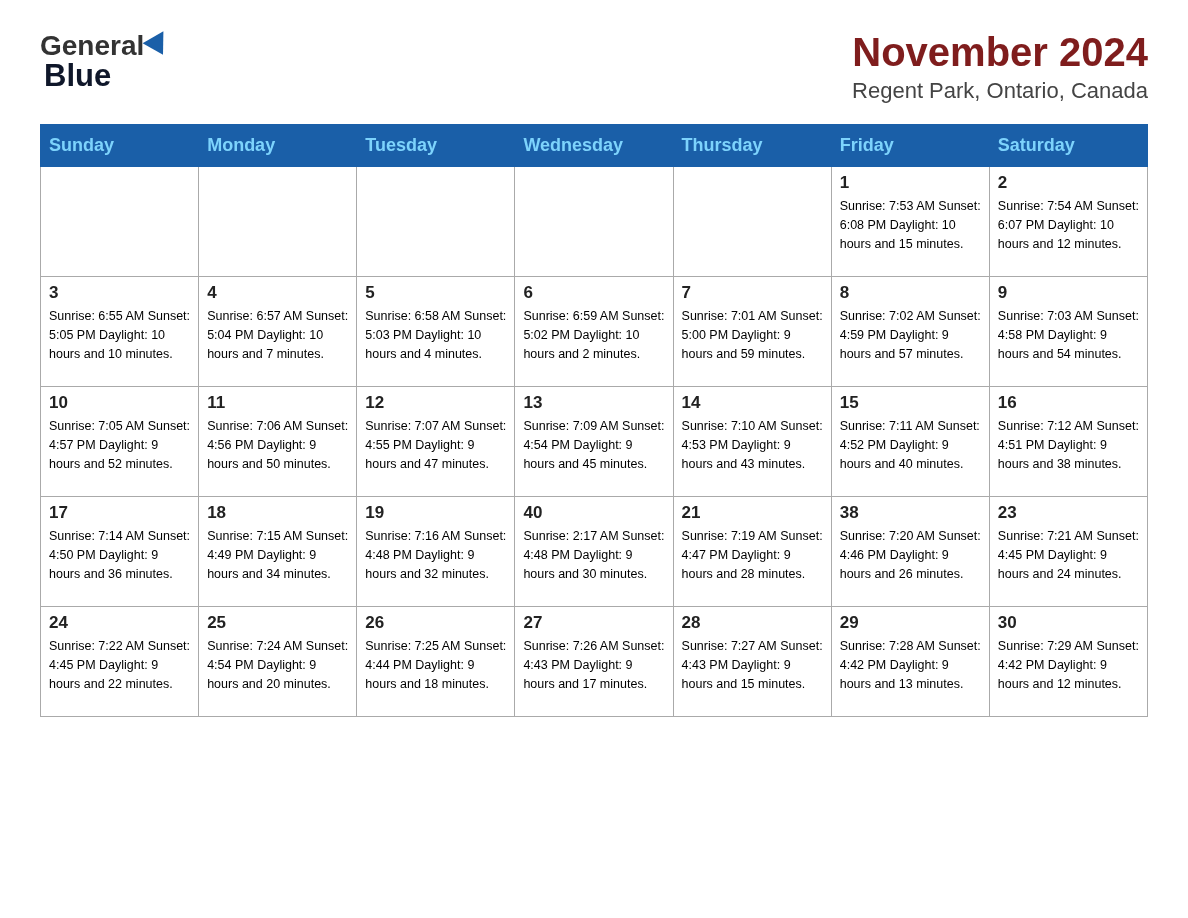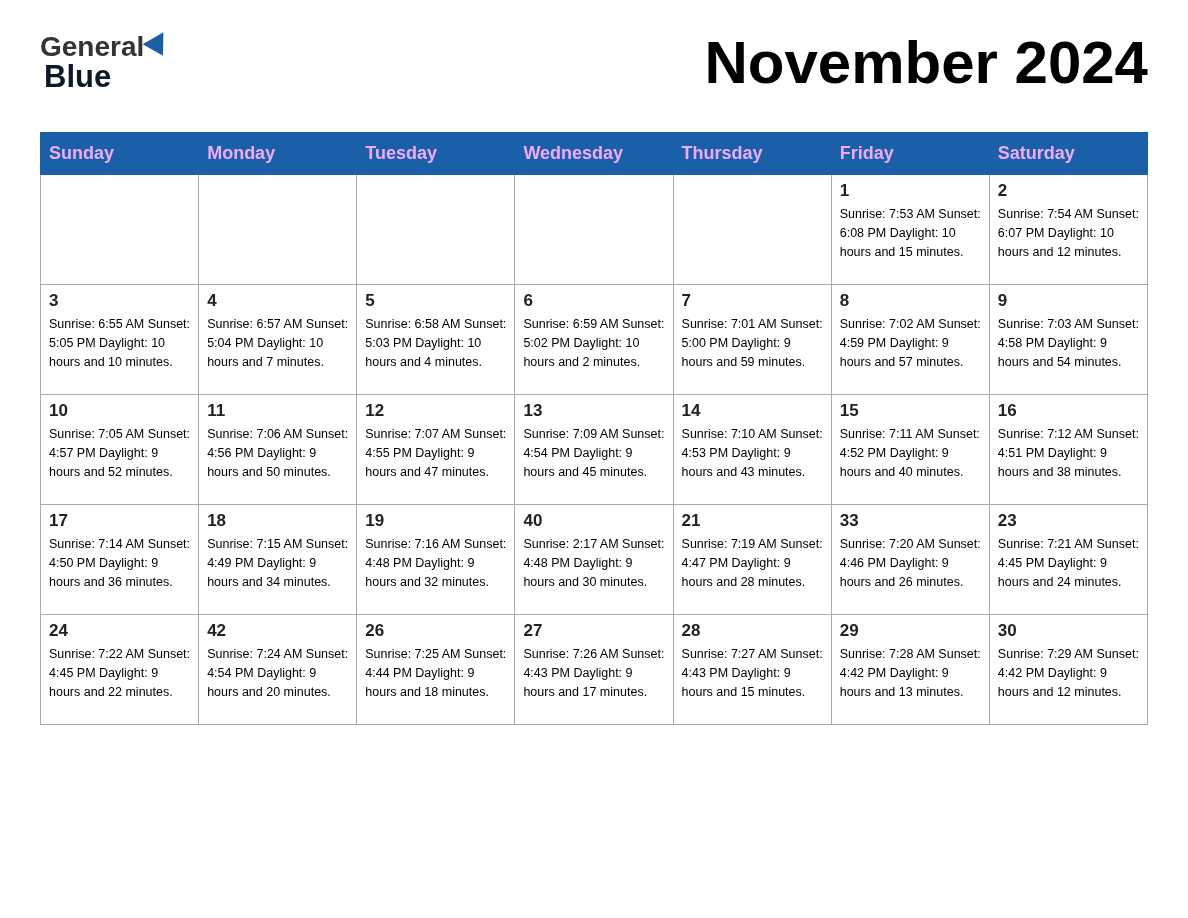--- a/index.html
+++ b/index.html
@@ -6,22 +6,22 @@
     body {
       font-family: Arial, sans-serif;
       background: #fff;
       padding: 30px 40px;
       width: 1188px;
       min-height: 918px;
     }
     .header {
       display: flex;
       justify-content: space-between;
-      align-items: center;
-      margin-bottom: 36px;
+      align-items: flex-start;
+      margin-bottom: 20px;
     }
     .logo {
       display: flex;
       flex-direction: column;
       align-items: flex-start;
     }
     .logo-text {
       display: flex;
       align-items: center;
       font-size: 28px;
@@ -41,37 +41,37 @@
     }
     .logo-blue {
       color: #0f172a;
       font-size: 31px;
       font-weight: bold;
     }
     .title-section {
       text-align: right;
     }
     .month-title {
-      font-size: 60px;
-      font-weight: bold;
-      color: #000000;
+      font-size: 40px;
+      font-weight: bold;
+      color: #7f1d1d;
       line-height: 1.1;
     }
     .location {
       font-size: 22px;
       color: #444;
       margin-top: 4px;
     }
     table {
       width: 100%;
       border-collapse: collapse;
     }
     thead tr th {
       background: #1a5fa8;
-      color: #f0abfc;
+      color: #7dd3fc;
       font-size: 18px;
       font-weight: bold;
       padding: 10px 8px;
       text-align: left;
       border: 1px solid #1a5fa8;
     }
     tbody tr td {
       border: 1px solid #aaa;
       vertical-align: top;
       padding: 6px 8px;
@@ -103,20 +103,21 @@
     <div class="logo-text">
       <span class="logo-general">General</span>
       <span class="logo-triangle"></span>
     </div>
     <div style="margin-left: 4px; margin-top: -4px;">
       <span class="logo-blue">Blue</span>
     </div>
   </div>
   <div class="title-section">
     <div class="month-title">November 2024</div>
+    <div class="location">Regent Park, Ontario, Canada</div>
   </div>
 </div>
 
 <table>
   <thead>
     <tr>
       <th>Sunday</th>
       <th>Monday</th>
       <th>Tuesday</th>
       <th>Wednesday</th>
@@ -279,21 +280,21 @@
 and 30 minutes.</div>
         </td>
         <td>
           <div class="day-number">21</div>
           <div class="day-info">Sunrise: 7:19 AM
 Sunset: 4:47 PM
 Daylight: 9 hours
 and 28 minutes.</div>
         </td>
         <td>
-          <div class="day-number">33</div>
+          <div class="day-number">38</div>
           <div class="day-info">Sunrise: 7:20 AM
 Sunset: 4:46 PM
 Daylight: 9 hours
 and 26 minutes.</div>
         </td>
         <td>
           <div class="day-number">23</div>
           <div class="day-info">Sunrise: 7:21 AM
 Sunset: 4:45 PM
 Daylight: 9 hours
@@ -302,21 +303,21 @@
       </tr>
       <tr>
         <td>
           <div class="day-number">24</div>
           <div class="day-info">Sunrise: 7:22 AM
 Sunset: 4:45 PM
 Daylight: 9 hours
 and 22 minutes.</div>
         </td>
         <td>
-          <div class="day-number">42</div>
+          <div class="day-number">25</div>
           <div class="day-info">Sunrise: 7:24 AM
 Sunset: 4:54 PM
 Daylight: 9 hours
 and 20 minutes.</div>
         </td>
         <td>
           <div class="day-number">26</div>
           <div class="day-info">Sunrise: 7:25 AM
 Sunset: 4:44 PM
 Daylight: 9 hours

